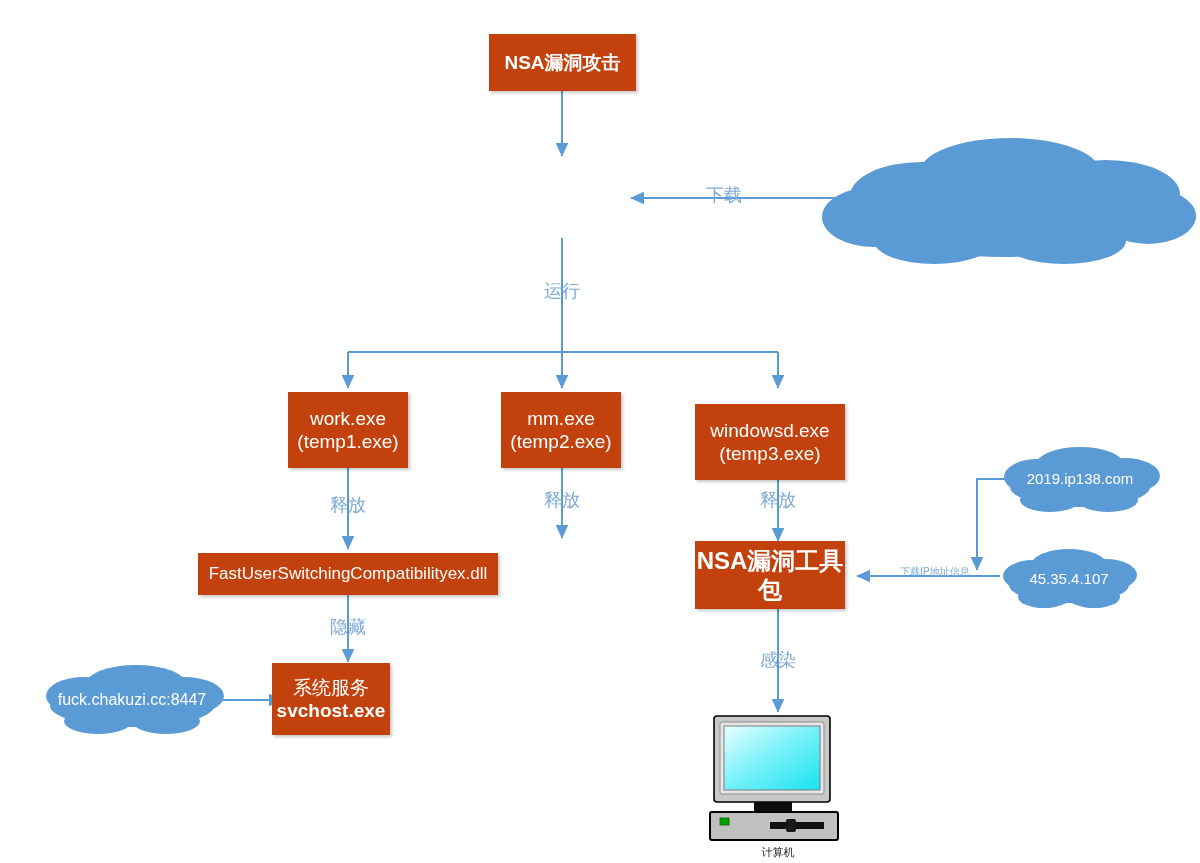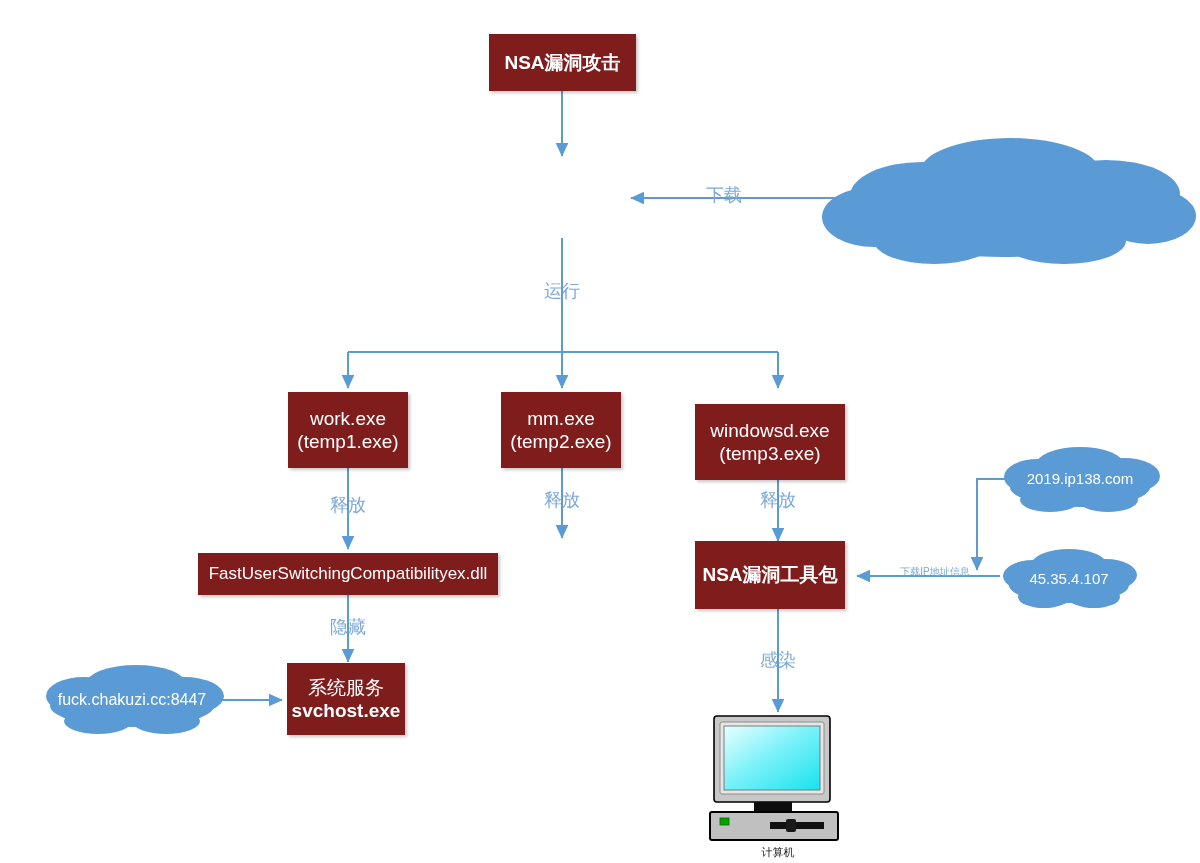--- a/index.html
+++ b/index.html
@@ -17,21 +17,21 @@
   }
   #edges{
     position:absolute;
     left:0;top:0;
     width:1200px;height:863px;
     pointer-events:none;
   }
   
   .node{
     position:absolute;
-    background:#7f1d1d;
+    background:#c2410c;
     color:#ffffff;
     display:flex;
     flex-direction:column;
     align-items:center;
     justify-content:center;
     text-align:center;
     line-height:1.22;
     box-sizing:border-box;
     box-shadow:2px 2px 3px rgba(0,0,0,0.22);
     z-index:3;
@@ -205,25 +205,25 @@
   <div class="node" style="left:695px;top:404px;width:150px;height:76px;font-size:19px;">
     <span class="l1">windowsd.exe</span>
     <span class="l2">(temp3.exe)</span>
   </div>
 
   <div class="node" style="left:198px;top:553px;width:300px;height:42px;font-size:17px;z-index:3;">
     <span class="l1">FastUserSwitchingCompatibilityex.dll</span>
   </div>
 
 
-  <div class="node" style="left:695px;top:541px;width:150px;height:68px;font-size:19px;">
+  <div class="node" style="left:695px;top:541px;width:150px;height:68px;font-size:24px;">
     <span class="l1 bold">NSA漏洞工具包</span>
   </div>
 
-  <div class="node" style="left:287px;top:663px;width:118px;height:72px;font-size:19px;">
+  <div class="node" style="left:272px;top:663px;width:118px;height:72px;font-size:19px;">
     <span class="l1">系统服务</span>
     <span class="l2 bold">svchost.exe</span>
   </div>
 
   <div class="elabel" style="left:694px;top:183px;width:60px;font-size:18px;">下载</div>
 
   <div class="elabel" style="left:532px;top:279px;width:60px;font-size:18px;">运行</div>
 
   <div class="elabel" style="left:318px;top:493px;width:60px;font-size:18px;">释放</div>
 

